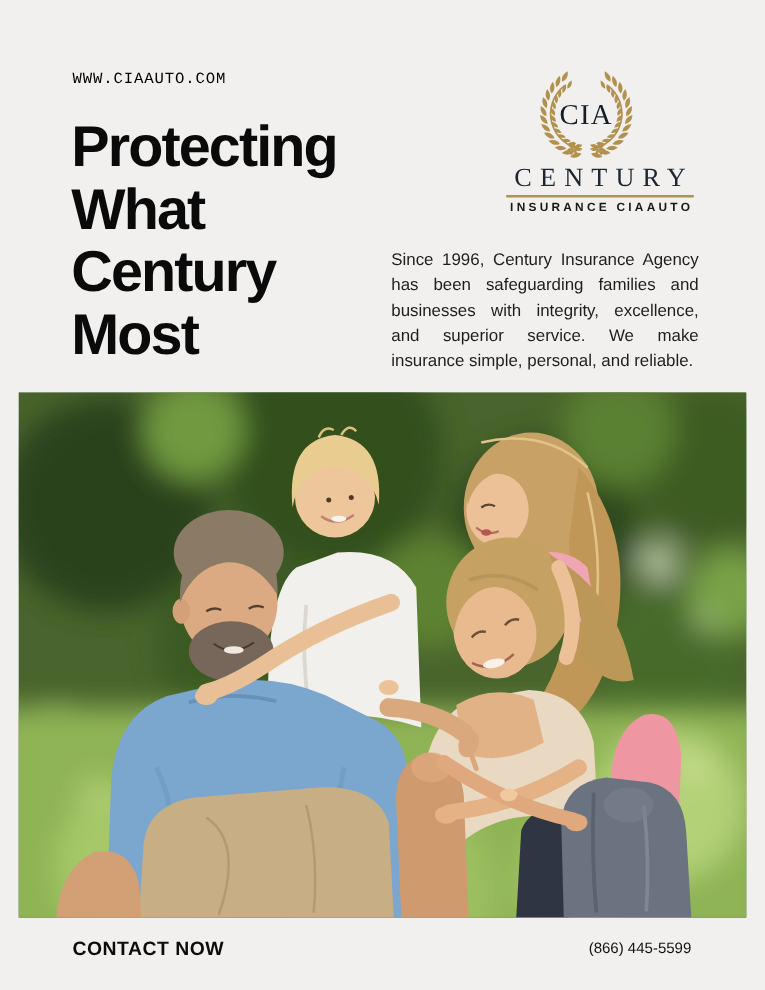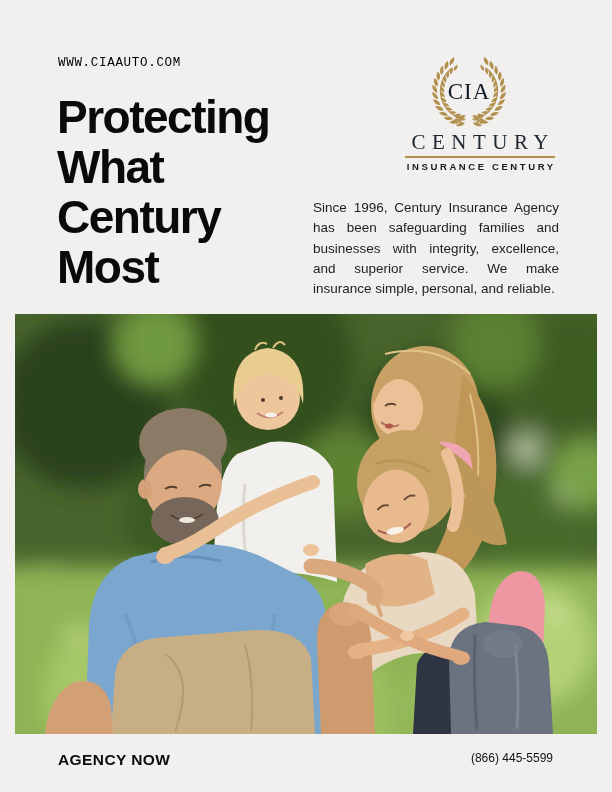--- a/index.html
+++ b/index.html
@@ -117,21 +117,21 @@
         <path d="M0 0 Q 2.2 -2.7 0 -6 Q -2.2 -2.7 0 0 Z" transform="translate(63 64) rotate(102.8)" fill="#b2904d"></path>
         <path d="M0 0 Q 2.2 -2.7 0 -6 Q -2.2 -2.7 0 0 Z" transform="translate(63 64) rotate(154.2)" fill="#b2904d"></path>
         <path d="M0 0 Q 2.2 -2.7 0 -6 Q -2.2 -2.7 0 0 Z" transform="translate(63 64) rotate(205.6)" fill="#b2904d"></path>
         <path d="M0 0 Q 2.2 -2.7 0 -6 Q -2.2 -2.7 0 0 Z" transform="translate(63 64) rotate(257)" fill="#b2904d"></path>
         <path d="M0 0 Q 2.2 -2.7 0 -6 Q -2.2 -2.7 0 0 Z" transform="translate(63 64) rotate(308.4)" fill="#b2904d"></path>
       </svg>
     <span class="monogram">CIA</span>
   </div>
   <div class="abs logo-name">CENTURY</div>
   <div class="abs logo-rule"></div>
-  <div class="abs logo-tagline">INSURANCE CENTURY</div>
+  <div class="abs logo-tagline">INSURANCE CIAAUTO</div>
 
   <p class="abs intro">Since 1996, Century Insurance Agency has been safeguarding families and businesses with integrity, excellence, and superior service. We make insurance simple, personal, and reliable.</p>
 
   <div class="abs photo">
     <svg viewBox="0 0 582 420" preserveAspectRatio="none">
       <defs>
         <filter id="bb" x="-30%" y="-30%" width="160%" height="160%">
             <feGaussianBlur stdDeviation="11"></feGaussianBlur>
           </filter>
         <filter id="bs" x="-30%" y="-30%" width="160%" height="160%">
@@ -248,16 +248,16 @@
       <g>
         <path d="M448,300 Q400,330 344,336" stroke="#e5b286" stroke-width="13" stroke-linecap="round" fill="none"></path>
         <path d="M340,296 Q390,330 444,342" stroke="#dfa87d" stroke-width="12" stroke-linecap="round" fill="none"></path>
         <ellipse cx="342" cy="338" rx="9" ry="7" fill="#e5b286"></ellipse>
         <ellipse cx="446" cy="344" rx="9" ry="7" fill="#dfa87d"></ellipse>
         <ellipse cx="392" cy="322" rx="7" ry="5" fill="#f0c9a0"></ellipse>
       </g>
     </svg>
   </div>
 
-  <div class="abs cta">AGENCY NOW</div>
+  <div class="abs cta">CONTACT NOW</div>
   <div class="abs phone">(866) 445-5599</div>
 
 </div>
 
 </body></html>

